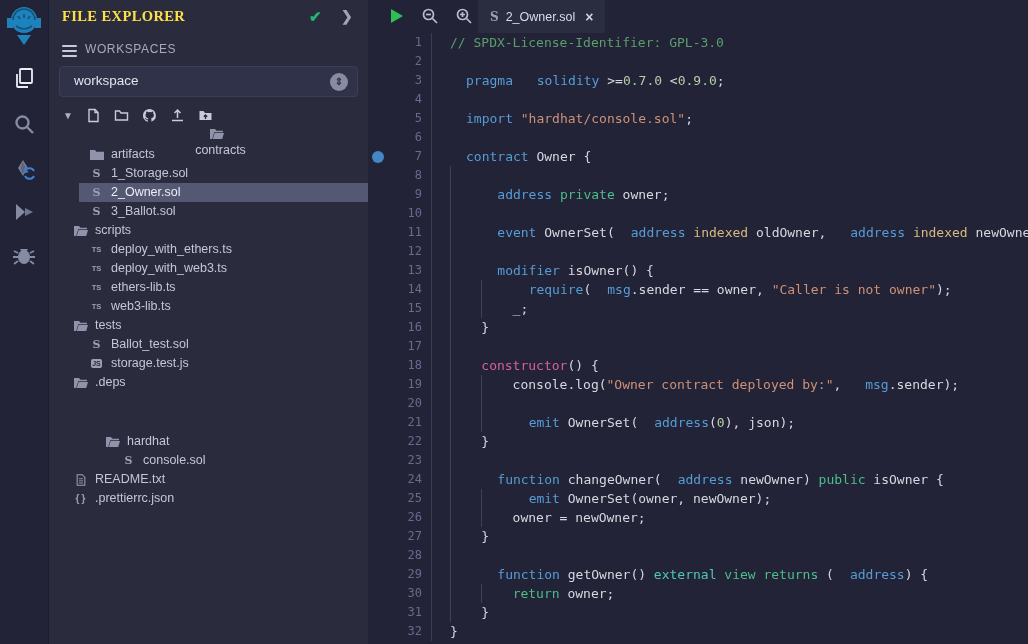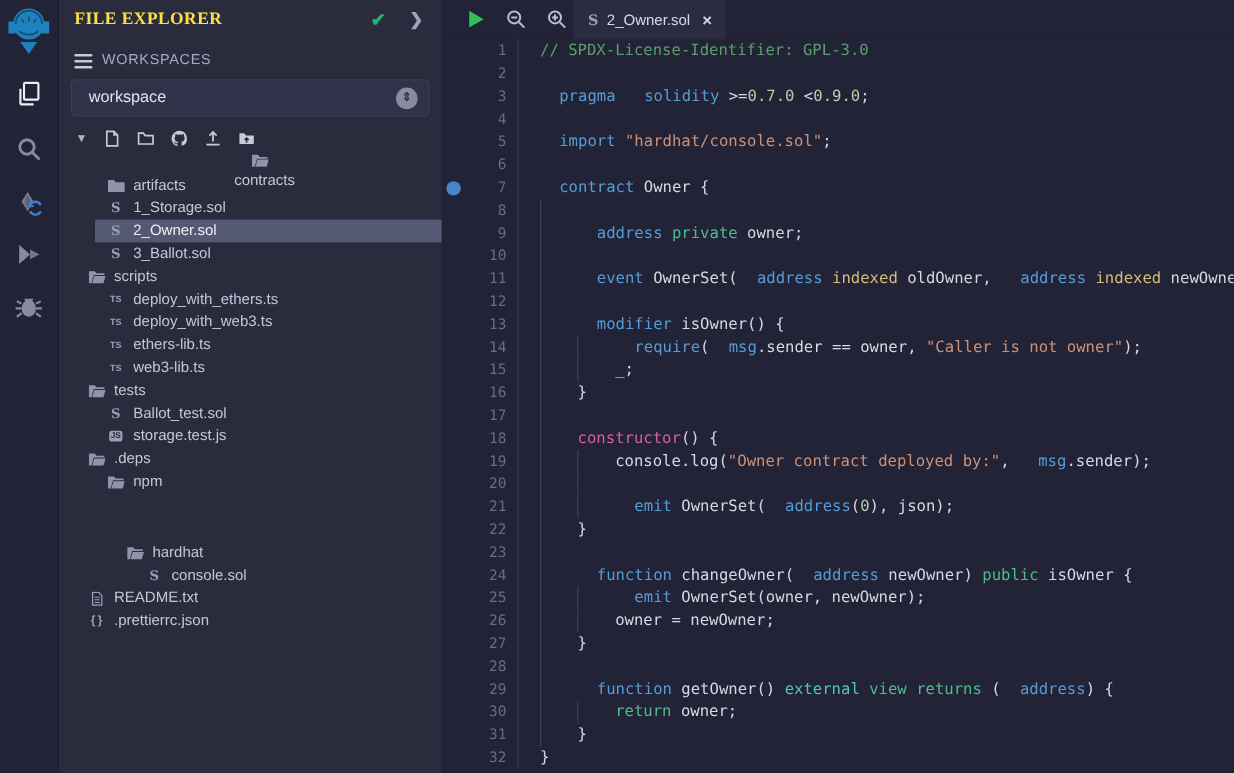--- a/index.html
+++ b/index.html
@@ -267,29 +267,20 @@
       </div>
       <div class="trow" style="padding-left: 24px;">
         <span class="ticon">
           <svg viewBox="0 0 14 12" fill="#8f94ab">
             <path d="M0 1h5l1.4 1.8H13v1.4H4.2L2.2 11H0z"></path>
             <path d="M4.6 5H14l-1.8 6H2.8z"></path>
           </svg>
         </span>
         <span class="tlabel">.deps</span>
       </div>
-      <div class="trow" style="padding-left: 40px;">
-        <span class="ticon">
-          <svg viewBox="0 0 14 12" fill="#8f94ab">
-            <path d="M0 1h5l1.4 1.8H13v1.4H4.2L2.2 11H0z"></path>
-            <path d="M4.6 5H14l-1.8 6H2.8z"></path>
-          </svg>
-        </span>
-        <span class="tlabel">npm</span>
-      </div>
       <div class="trow" style="padding-left: 56px; margin-top: 40px;">
         <span class="ticon">
           <svg viewBox="0 0 14 12" fill="#8f94ab">
             <path d="M0 1h5l1.4 1.8H13v1.4H4.2L2.2 11H0z"></path>
             <path d="M4.6 5H14l-1.8 6H2.8z"></path>
           </svg>
         </span>
         <span class="tlabel">hardhat</span>
       </div>
       <div class="trow" style="padding-left: 72px;">

